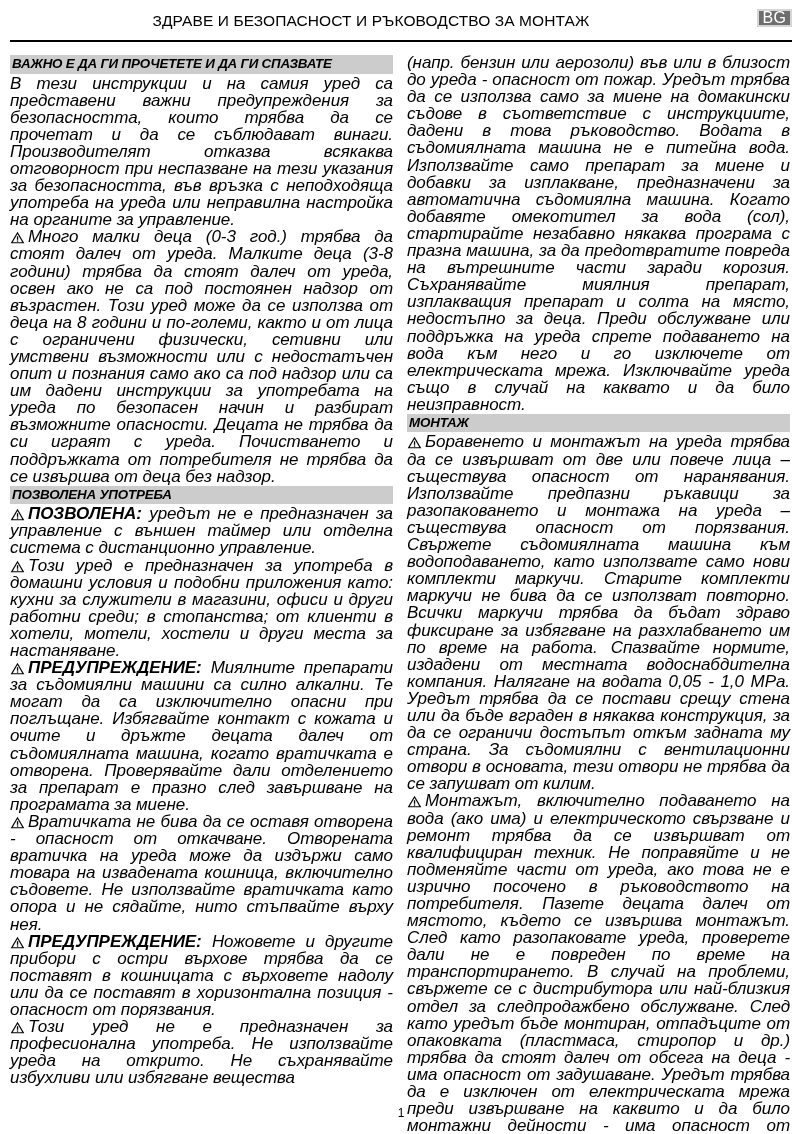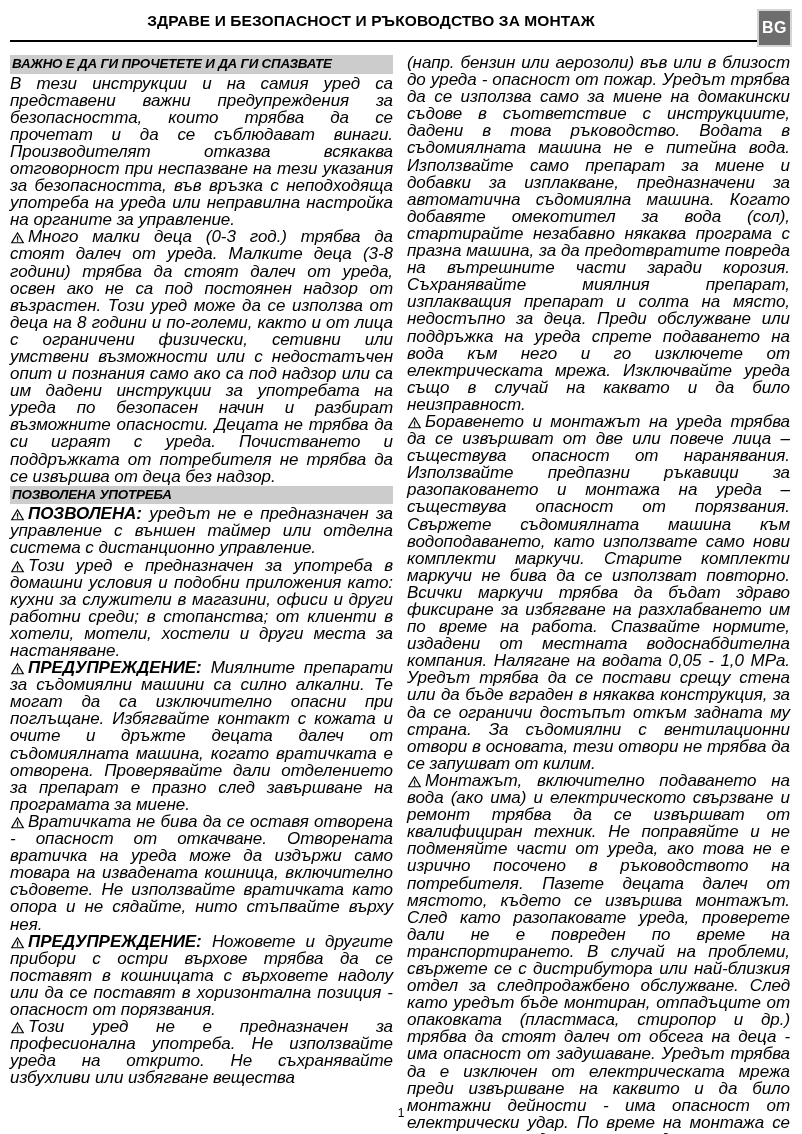--- a/index.html
+++ b/index.html
@@ -23,36 +23,36 @@
     position: relative;
   }
   
   .header {
     position: relative;
     height: 30px;
   }
   .doc-title {
     text-align: center;
     font-size: 15.5px;
-    font-weight: bold;
+    font-weight: normal;
     letter-spacing: 0.1px;
     line-height: 26px;
     padding-right: 60px;
   }
   .lang-badge {
     position: absolute;
     right: 0px;
     top: 1px;
     width: 35px;
-    height: 38px;
+    height: 18px;
     background: #6e6e6e;
     border: 2px solid #d5d5d5;
     color: #ffffff;
     font-size: 16px;
-    font-weight: bold;
+    font-weight: normal;
     display: flex;
     align-items: center;
     justify-content: center;
     letter-spacing: 0.5px;
     box-sizing: border-box;
   }
   .header-rule {
     border-top: 2.5px solid #000000;
     margin-top: 2px;
   }
@@ -211,20 +211,21 @@
           </svg>
         </span><span>Този уред не е предназначен за професионална употреба. Не използвайте уреда на открито. Не съхранявайте избухливи или избягване вещества</span>
       </p>
 
     </div>
 
     <div class="col">
 
       <p class="para">(напр. бензин или аерозоли) във или в близост до уреда - опасност от пожар. Уредът трябва да се използва само за миене на домакински съдове в съответствие с инструкциите, дадени в това ръководство. Водата в съдомиялната машина не е питейна вода. Използвайте само препарат за миене и добавки за изплакване, предназначени за автоматична съдомиялна машина. Когато добавяте омекотител за вода (сол), стартирайте незабавно някаква програма с празна машина, за да предотвратите повреда на вътрешните части заради корозия. Съхранявайте миялния препарат, изплакващия препарат и солта на място, недостъпно за деца. Преди обслужване или поддръжка на уреда спрете подаването на вода към него и го изключете от електрическата мрежа. Изключвайте уреда също в случай на каквато и да било неизправност.</p>
 
+      <div class="section-head">МОНТАЖ</div>
 
       <p class="para">
         <span class="warn-icon">
           <svg width="15" height="13" viewBox="0 0 15 13">
             <polygon points="7.5,0.7 14.3,12.3 0.7,12.3" fill="#000000"></polygon>
             <polygon points="7.5,3.0 12.3,11.3 2.7,11.3" fill="#ffffff"></polygon>
             <rect x="6.9" y="5.2" width="1.3" height="3.6" fill="#000000"></rect>
             <rect x="6.9" y="9.4" width="1.3" height="1.3" fill="#000000"></rect>
           </svg>
         </span><span>Боравенето и монтажът на уреда трябва да се извършват от две или повече лица – съществува опасност от наранявания. Използвайте предпазни ръкавици за разопаковането и монтажа на уреда – съществува опасност от порязвания. Свържете съдомиялната машина към водоподаването, като използвате само нови комплекти маркучи. Старите комплекти маркучи не бива да се използват повторно. Всички маркучи трябва да бъдат здраво фиксиране за избягване на разхлабването им по време на работа. Спазвайте нормите, издадени от местната водоснабдителна компания. Налягане на водата 0,05 - 1,0 MPa. Уредът трябва да се постави срещу стена или да бъде вграден в някаква конструкция, за да се ограничи достъпът откъм задната му страна. За съдомиялни с вентилационни отвори в основата, тези отвори не трябва да се запушват от килим.</span>

